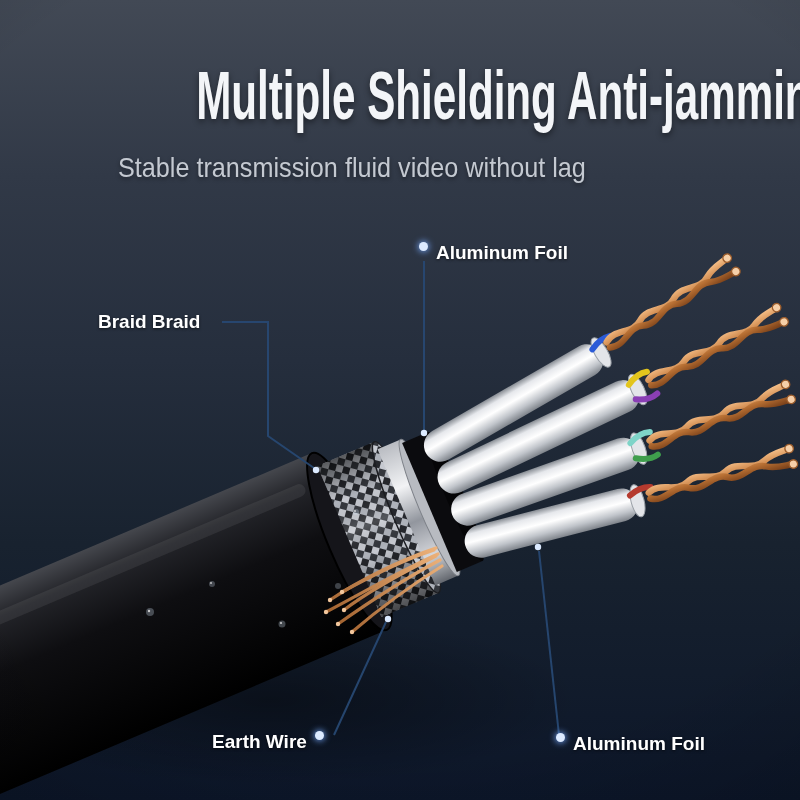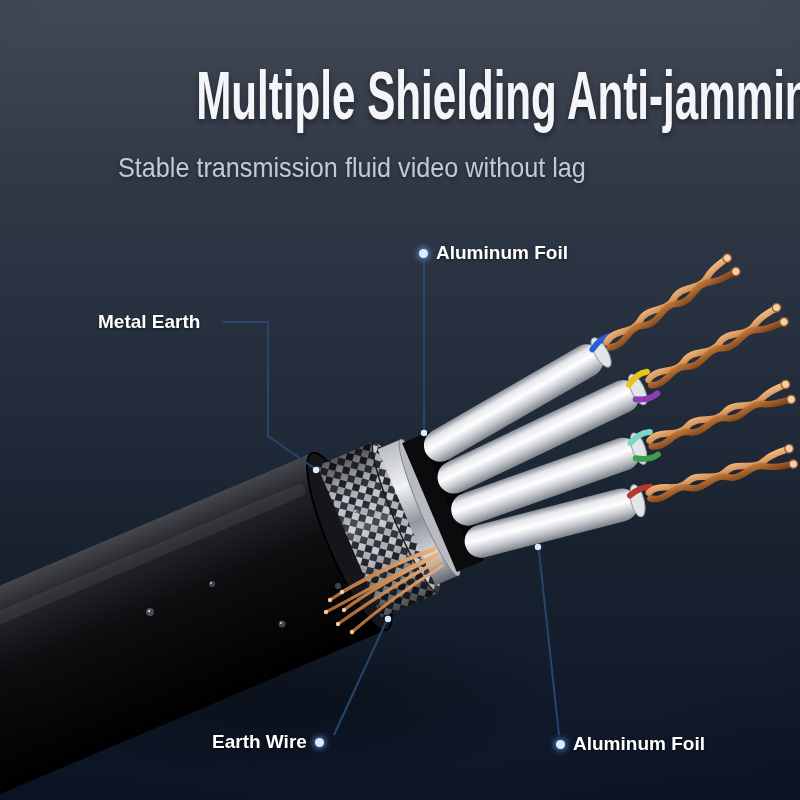--- a/index.html
+++ b/index.html
@@ -34,21 +34,21 @@
     white-space:nowrap;
   }
   .subtitle-inner{
     display:inline-block;
     font-size:28px;font-weight:normal;
     color:var(--subtitle-text,#c4c9d1);
     transform:scaleX(0.9);transform-origin:50% 50%;
     text-shadow:0 2px 5px rgba(0,0,0,0.4);
   }
   .callout{
-    position:absolute;z-index:2;display:flex;align-items:center;gap:8px;
+    position:absolute;z-index:2;display:flex;align-items:flex-start;gap:8px;
     font-size:19px;font-weight:bold;color:var(--label-text,#ffffff);
     text-shadow:0 1px 3px rgba(0,0,0,0.6);white-space:nowrap;
   }
   .dot{
     width:9px;height:9px;border-radius:50%;
     background:var(--callout-dot,#dceaff);
     box-shadow:0 0 6px 1px rgba(120,170,255,0.85);
     flex:0 0 auto;
   }
   .leaders line,.leaders polyline{
@@ -224,21 +224,21 @@
 <div class="subtitle">
   <span class="subtitle-inner">Stable transmission fluid video without lag</span>
 </div>
 
 <div class="callout" style="left:419px;top:242px">
   <span class="dot"></span>
   <span class="callout-text">Aluminum Foil</span>
 </div>
 
 <div class="callout" style="left:98px;top:311px">
-  <span class="callout-text">Metal Earth</span>
+  <span class="callout-text">Braid Braid</span>
 </div>
 
 <div class="callout" style="left:212px;top:731px">
   <span class="callout-text">Earth Wire</span>
   <span class="dot"></span>
 </div>
 
 <div class="callout" style="left:556px;top:733px">
   <span class="dot"></span>
   <span class="callout-text">Aluminum Foil</span>

